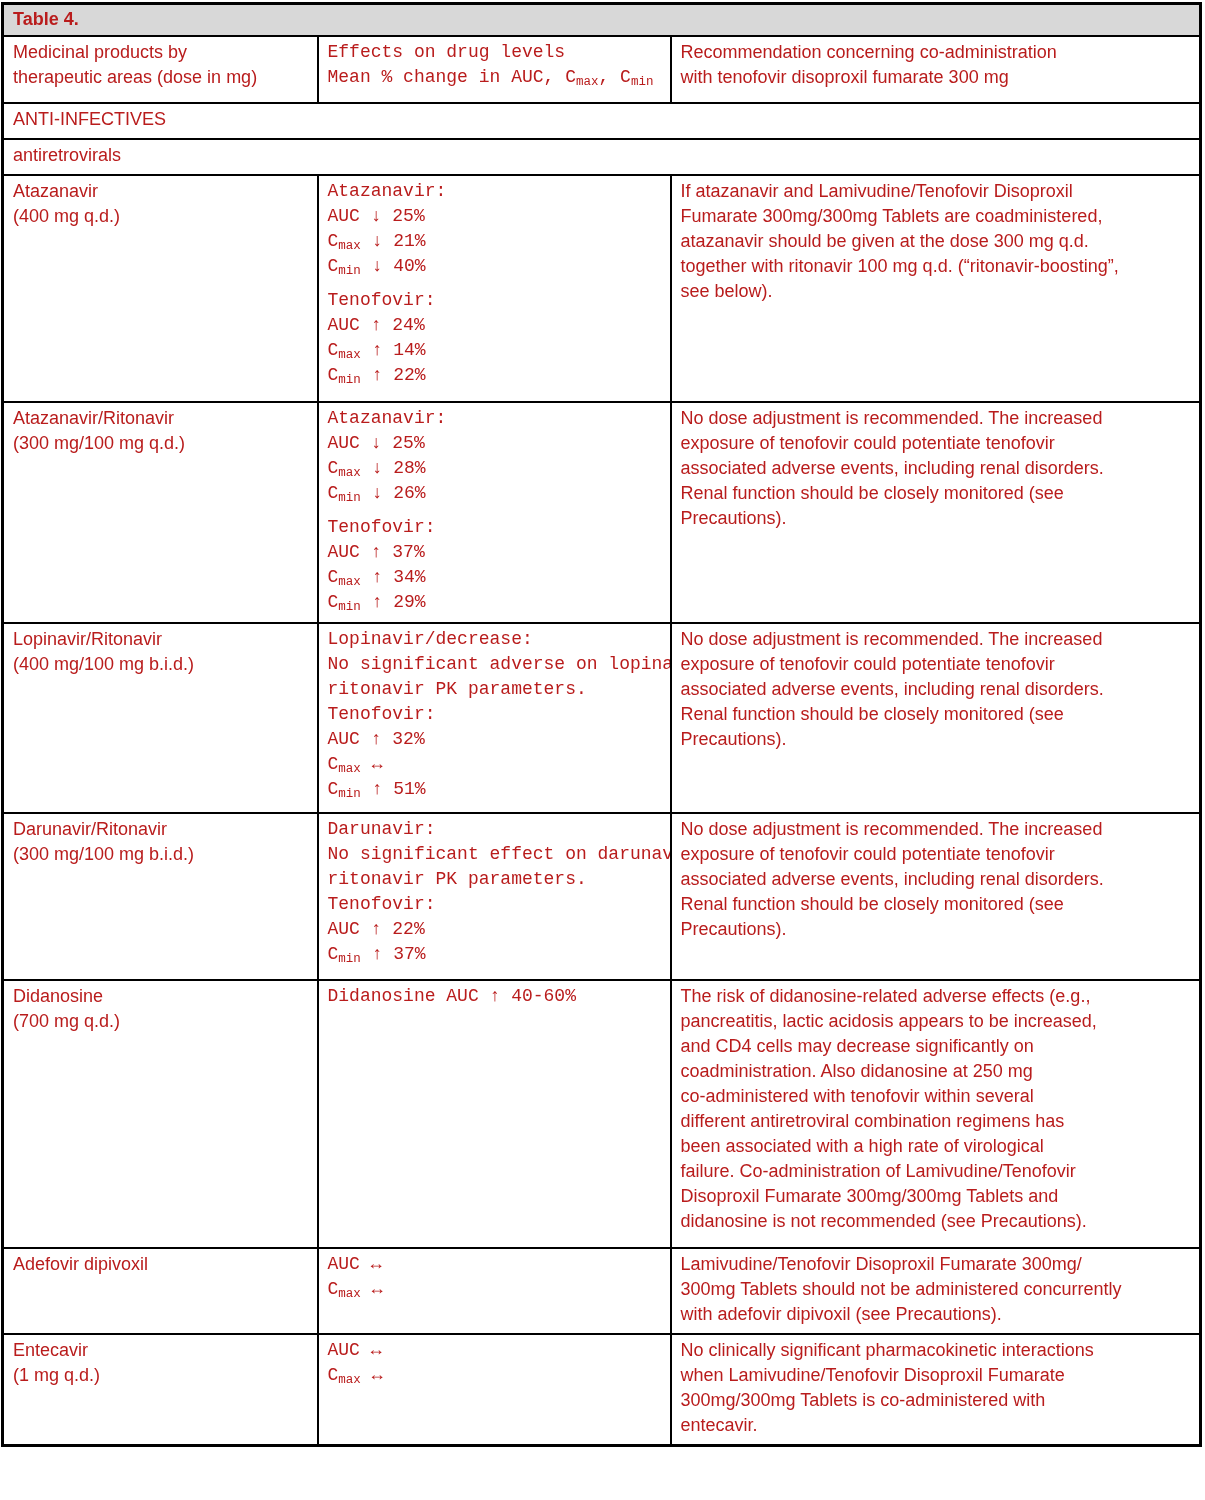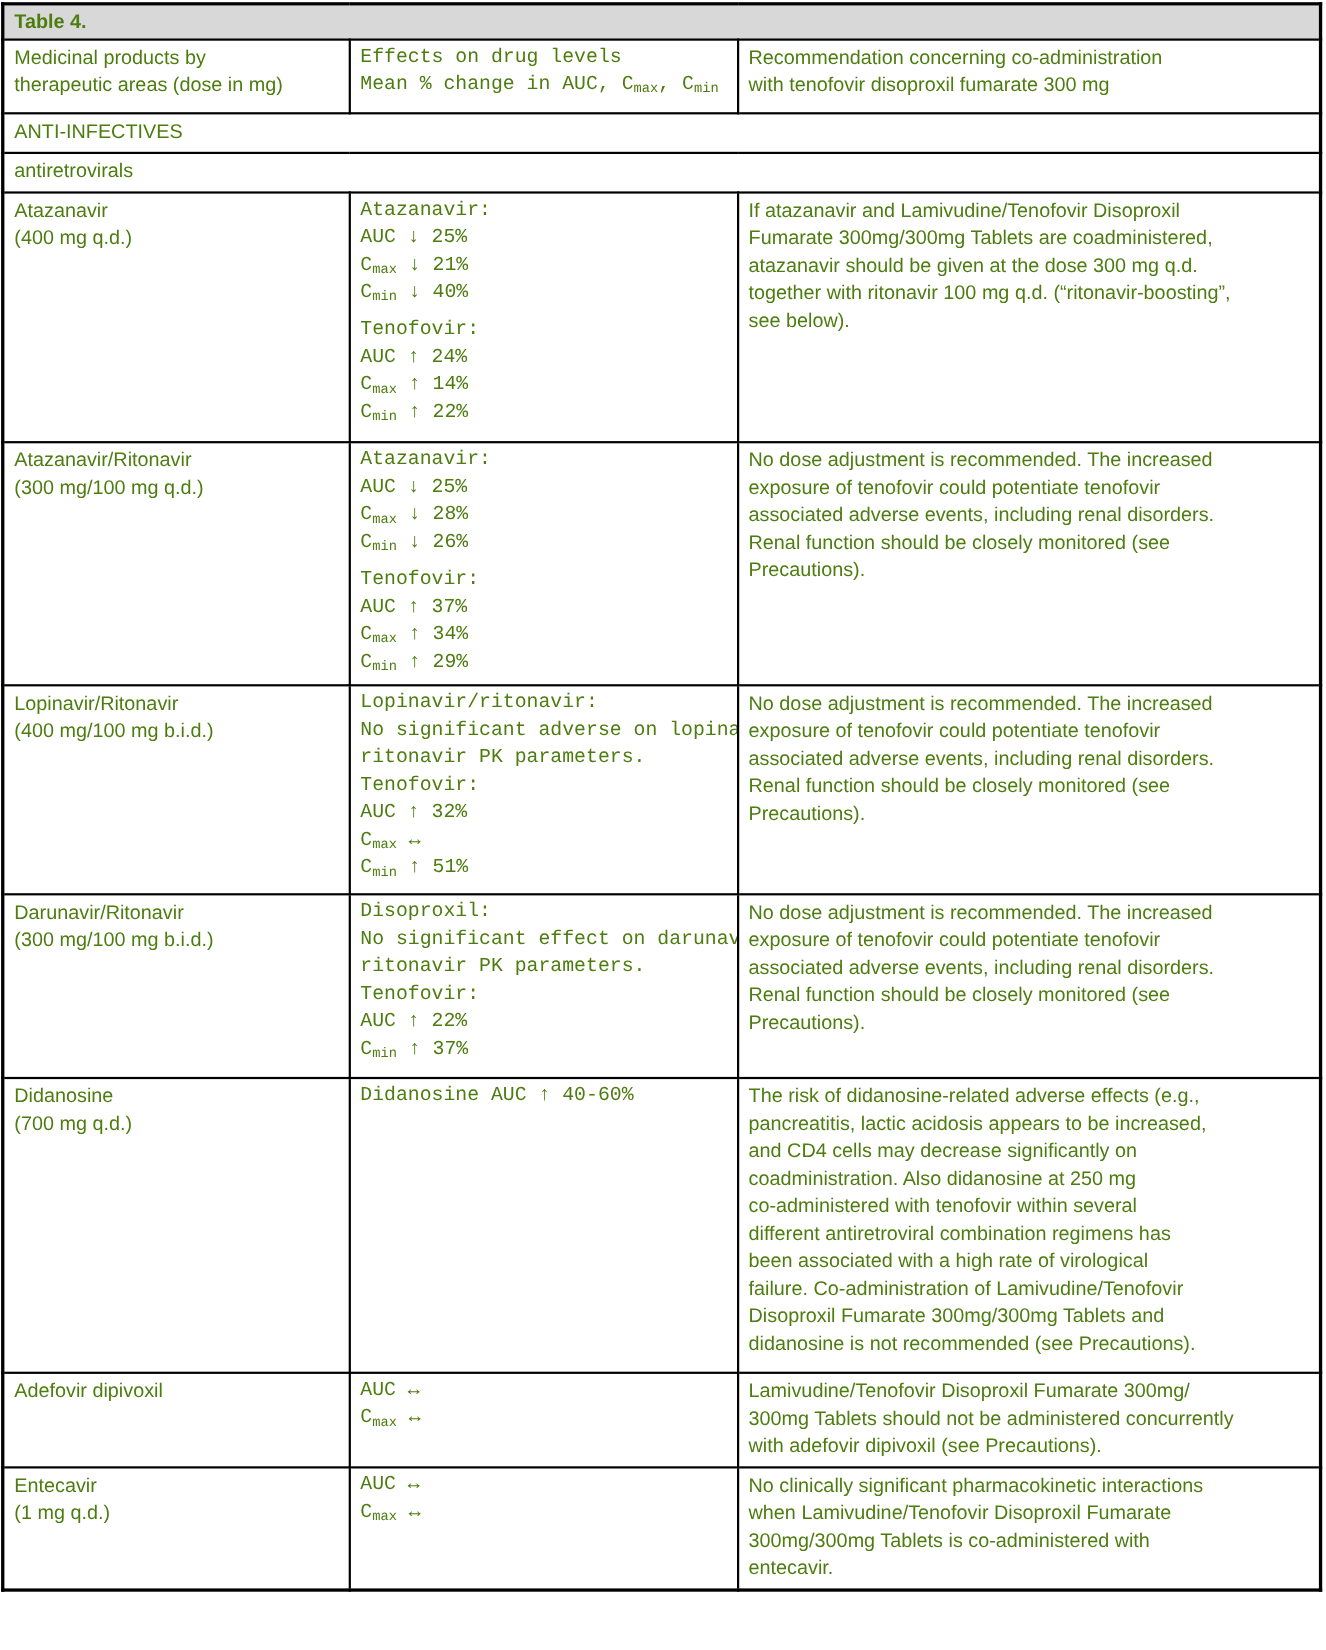--- a/index.html
+++ b/index.html
@@ -2,21 +2,21 @@
 <html><head>
 <meta charset="utf-8">
 <style>
   html, body { margin: 0; padding: 0; background: #ffffff; }
   .page {
     width: 1205px;
     height: 1500px;
     box-sizing: border-box;
     padding: 2px 0 0 1px;
     font-family: "Liberation Sans", "DejaVu Sans", sans-serif;
-    color: #4d7c0f;
+    color: #b91c1c;
     background: #ffffff;
   }
   table.tbl {
     border-collapse: collapse;
     table-layout: fixed;
     width: 1198px;
     border: 3px solid #000000;
   }
   .tbl td {
     border: 2px solid #000000;
@@ -126,42 +126,42 @@
 associated adverse events, including renal disorders.
 Renal function should be closely monitored (see
 Precautions).</td>
     </tr>
 
     <tr style="height:190px">
       <td class="pre">Lopinavir/Ritonavir
 (400 mg/100 mg b.i.d.)</td>
       <td>
             <div class="stat-para">
-              <div class="stat-line">Lopinavir/ritonavir:</div>
+              <div class="stat-line">Lopinavir/decrease:</div>
               <div class="stat-line">No significant adverse on lopinavir/</div>
               <div class="stat-line">ritonavir PK parameters.</div>
               <div class="stat-line">Tenofovir:</div>
               <div class="stat-line">AUC ↑ 32%</div>
               <div class="stat-line">C<sub>max</sub> ↔</div>
               <div class="stat-line">C<sub>min</sub> ↑ 51%</div>
             </div>
           </td>
       <td class="pre">No dose adjustment is recommended. The increased
 exposure of tenofovir could potentiate tenofovir
 associated adverse events, including renal disorders.
 Renal function should be closely monitored (see
 Precautions).</td>
     </tr>
 
     <tr style="height:167px">
       <td class="pre">Darunavir/Ritonavir
 (300 mg/100 mg b.i.d.)</td>
       <td>
             <div class="stat-para">
-              <div class="stat-line">Disoproxil:</div>
+              <div class="stat-line">Darunavir:</div>
               <div class="stat-line">No significant effect on darunavir/</div>
               <div class="stat-line">ritonavir PK parameters.</div>
               <div class="stat-line">Tenofovir:</div>
               <div class="stat-line">AUC ↑ 22%</div>
               <div class="stat-line">C<sub>min</sub> ↑ 37%</div>
             </div>
           </td>
       <td class="pre">No dose adjustment is recommended. The increased
 exposure of tenofovir could potentiate tenofovir
 associated adverse events, including renal disorders.

